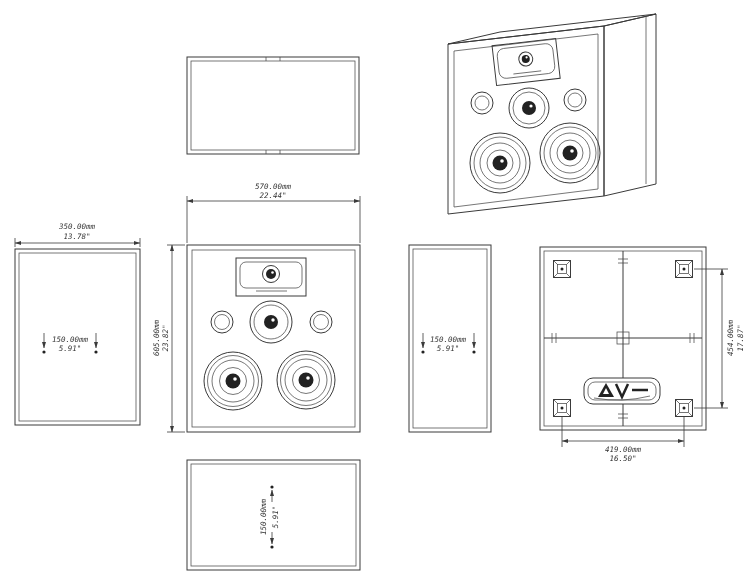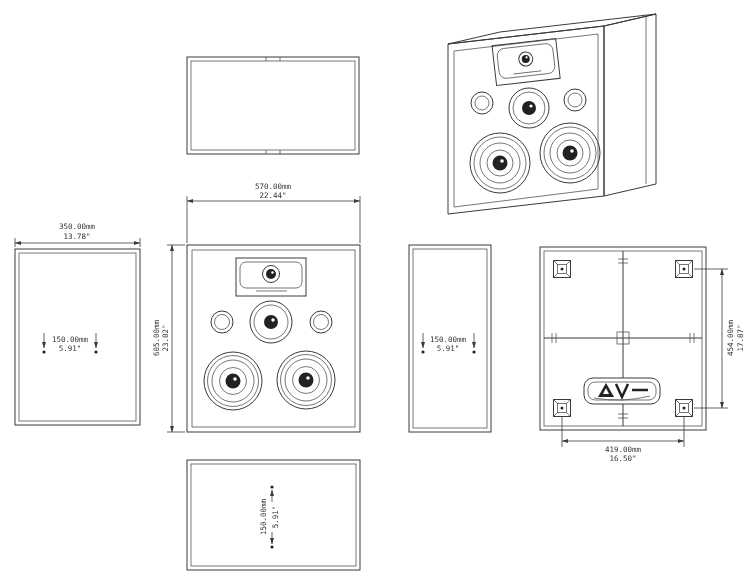--- a/index.html
+++ b/index.html
@@ -1,16 +1,16 @@
 <!DOCTYPE html>
 <html><head>
 <meta charset="utf-8">
 <style>
   html,body{margin:0;padding:0;background:#ffffff;}
-  .canvas{position:relative;width:750px;height:581px;background:#fff;overflow:hidden;}
+  .canvas{position:relative;width:750px;height:581px;background:#fff;overflow:hidden;font-style:italic;}
   svg{display:block;}
   .ln{stroke:#3a3a3a;stroke-width:1;fill:none;}
   .lnw{stroke:#3a3a3a;stroke-width:1;fill:#ffffff;}
   .thin{stroke:#4a4a4a;stroke-width:0.75;fill:none;}
   .dim{stroke:#3a3a3a;stroke-width:0.8;fill:none;}
   .fill-dark{fill:#222;stroke:none;}
   .dot-white{fill:#ffffff;stroke:none;}
   text{font-family:"DejaVu Sans Mono","Liberation Mono",monospace;font-size:7.5px;fill:#333;text-anchor:middle;}
 </style>
 </head>

